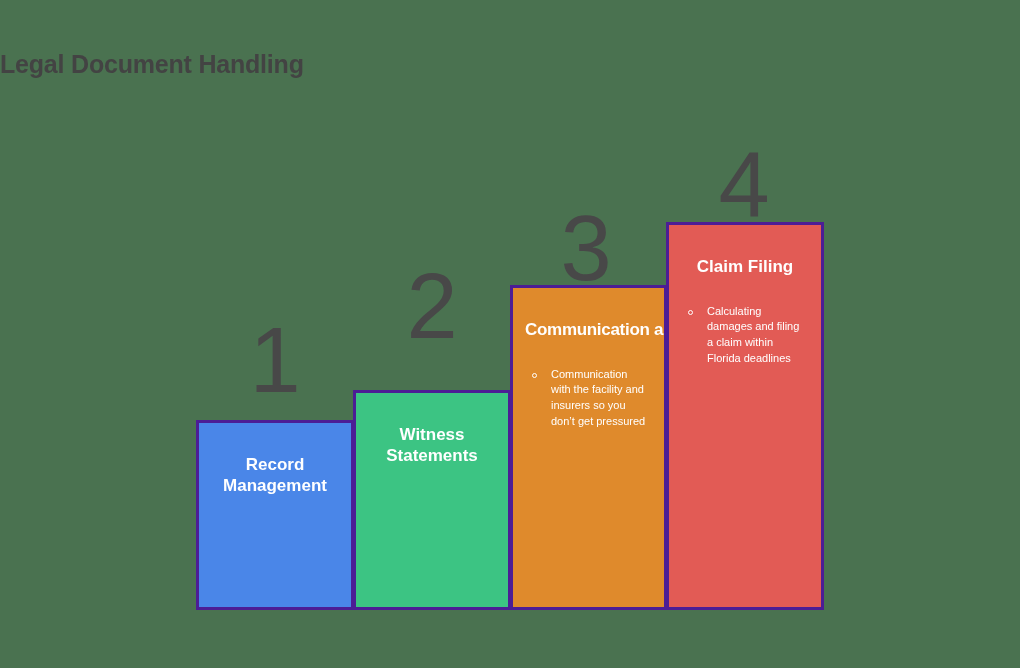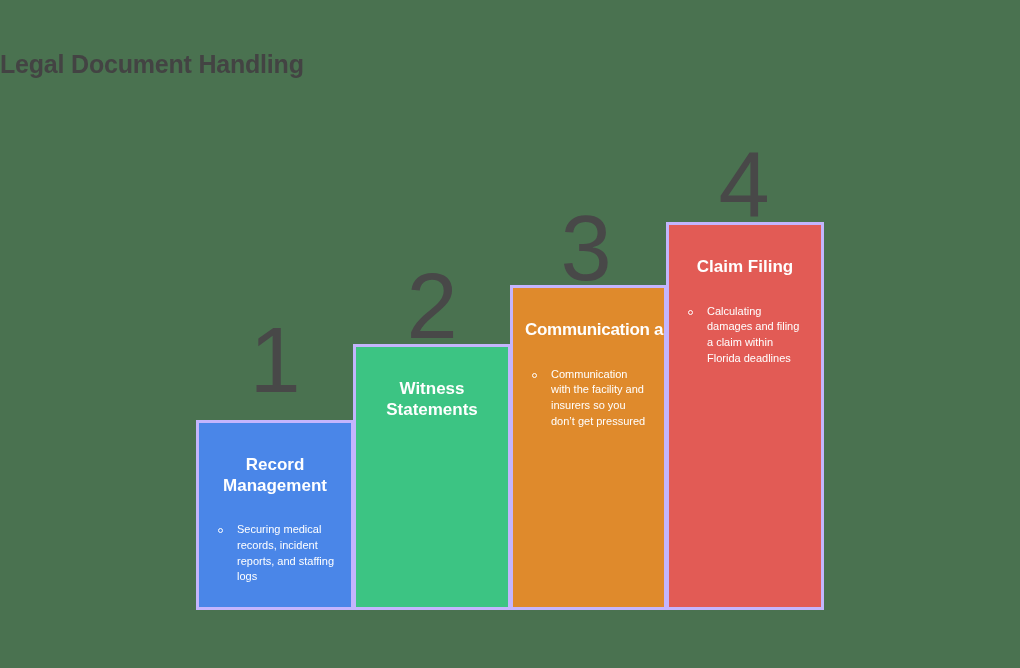--- a/index.html
+++ b/index.html
@@ -29,21 +29,21 @@
     position: absolute;
     left: 196px;
     top: 120px;
     width: 628px;
     height: 490px;
   }
   .step {
     position: absolute;
     bottom: 0;
     box-sizing: border-box;
-    border: 3px solid #c4b5fd;
+    border: 3px solid #4c1d95;
     overflow: hidden;
   }
   .step-inner {
     padding: 14px 14px 0 14px;
     height: 100%;
     box-sizing: border-box;
   }
   .step-heading {
     color: #ffffff;
     font-weight: bold;
@@ -93,31 +93,25 @@
 </head>
 <body>
 
 <div id="chart-title">Legal Document Handling</div>
 
 <div id="staircase">
 
   <div class="step" style="left:0px; width:158px; height:190px; background:#4a86e8;">
     <div class="step-inner">
       <div class="step-heading">Record Management</div>
-      <ul class="bullet-list">
-        <li class="bullet-item">
-          <span class="bullet-marker"></span>
-          <span>Securing medical records, incident reports, and staffing logs</span>
-        </li>
-      </ul>
     </div>
   </div>
   <div class="step-number" style="left:29px; top:194px;">1</div>
 
-  <div class="step" style="left:157px; width:158px; height:266px; background:#3cc483;">
+  <div class="step" style="left:157px; width:158px; height:220px; background:#3cc483;">
     <div class="step-inner">
       <div class="step-heading">Witness Statements</div>
     </div>
   </div>
   <div class="step-number" style="left:186px; top:140px;">2</div>
 
   <div class="step" style="left:314px; width:157px; height:325px; background:#df8a2c;">
     <div class="step-inner">
       <div class="step-heading wide">Communication and Negotiation</div>
       <ul class="bullet-list">

